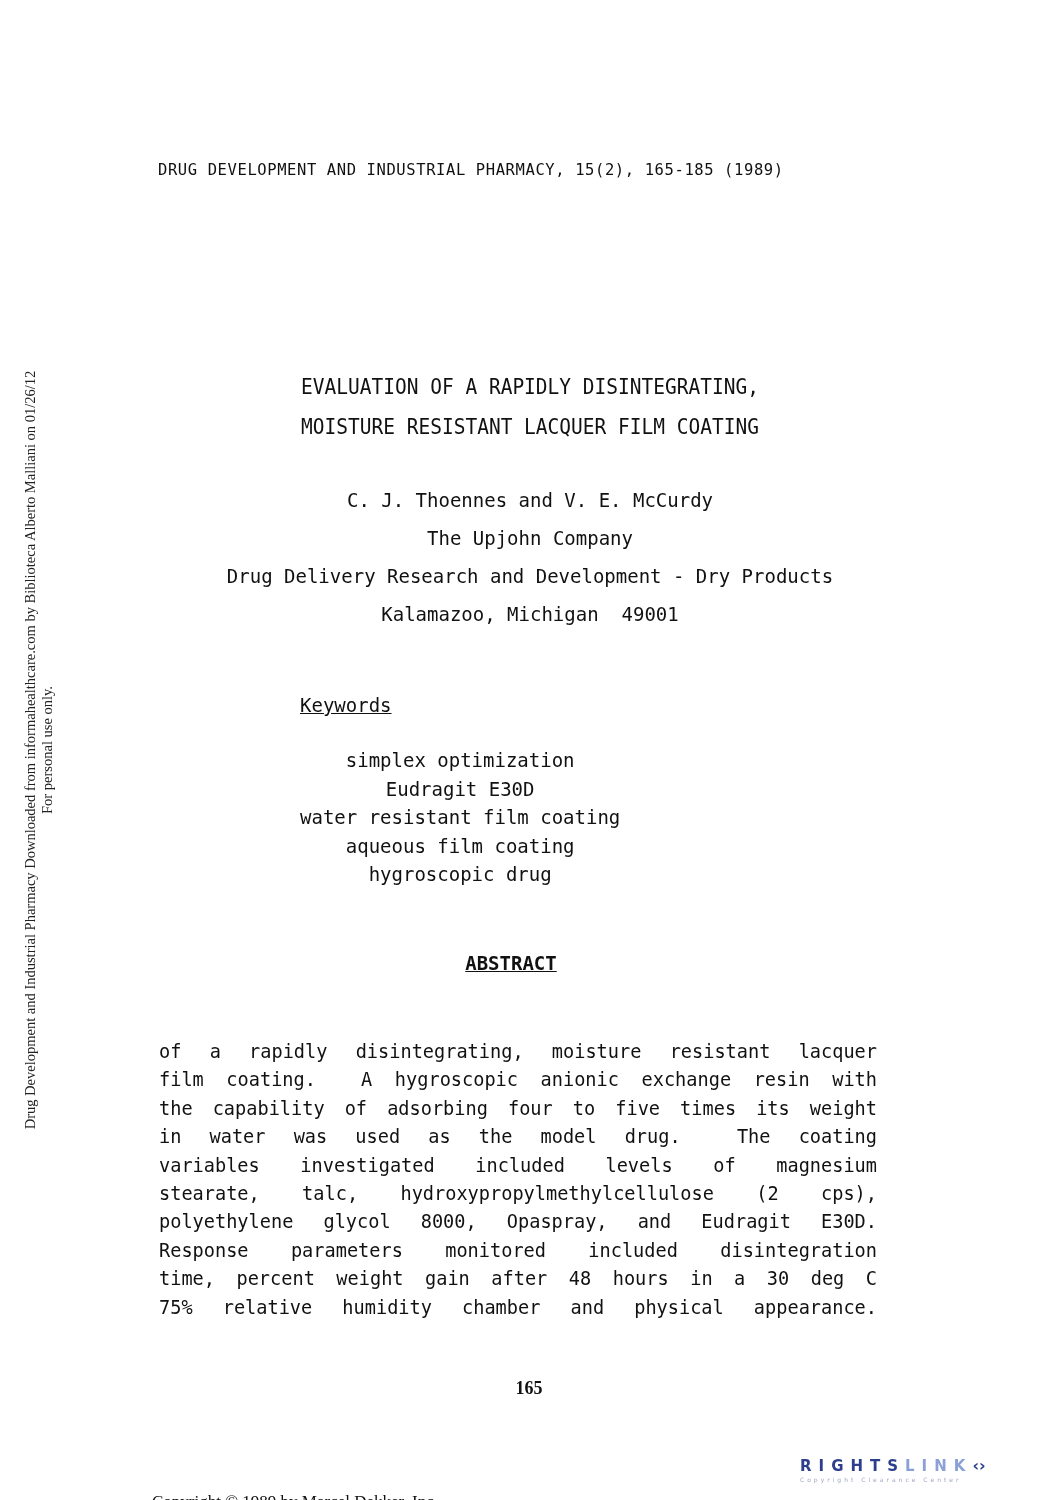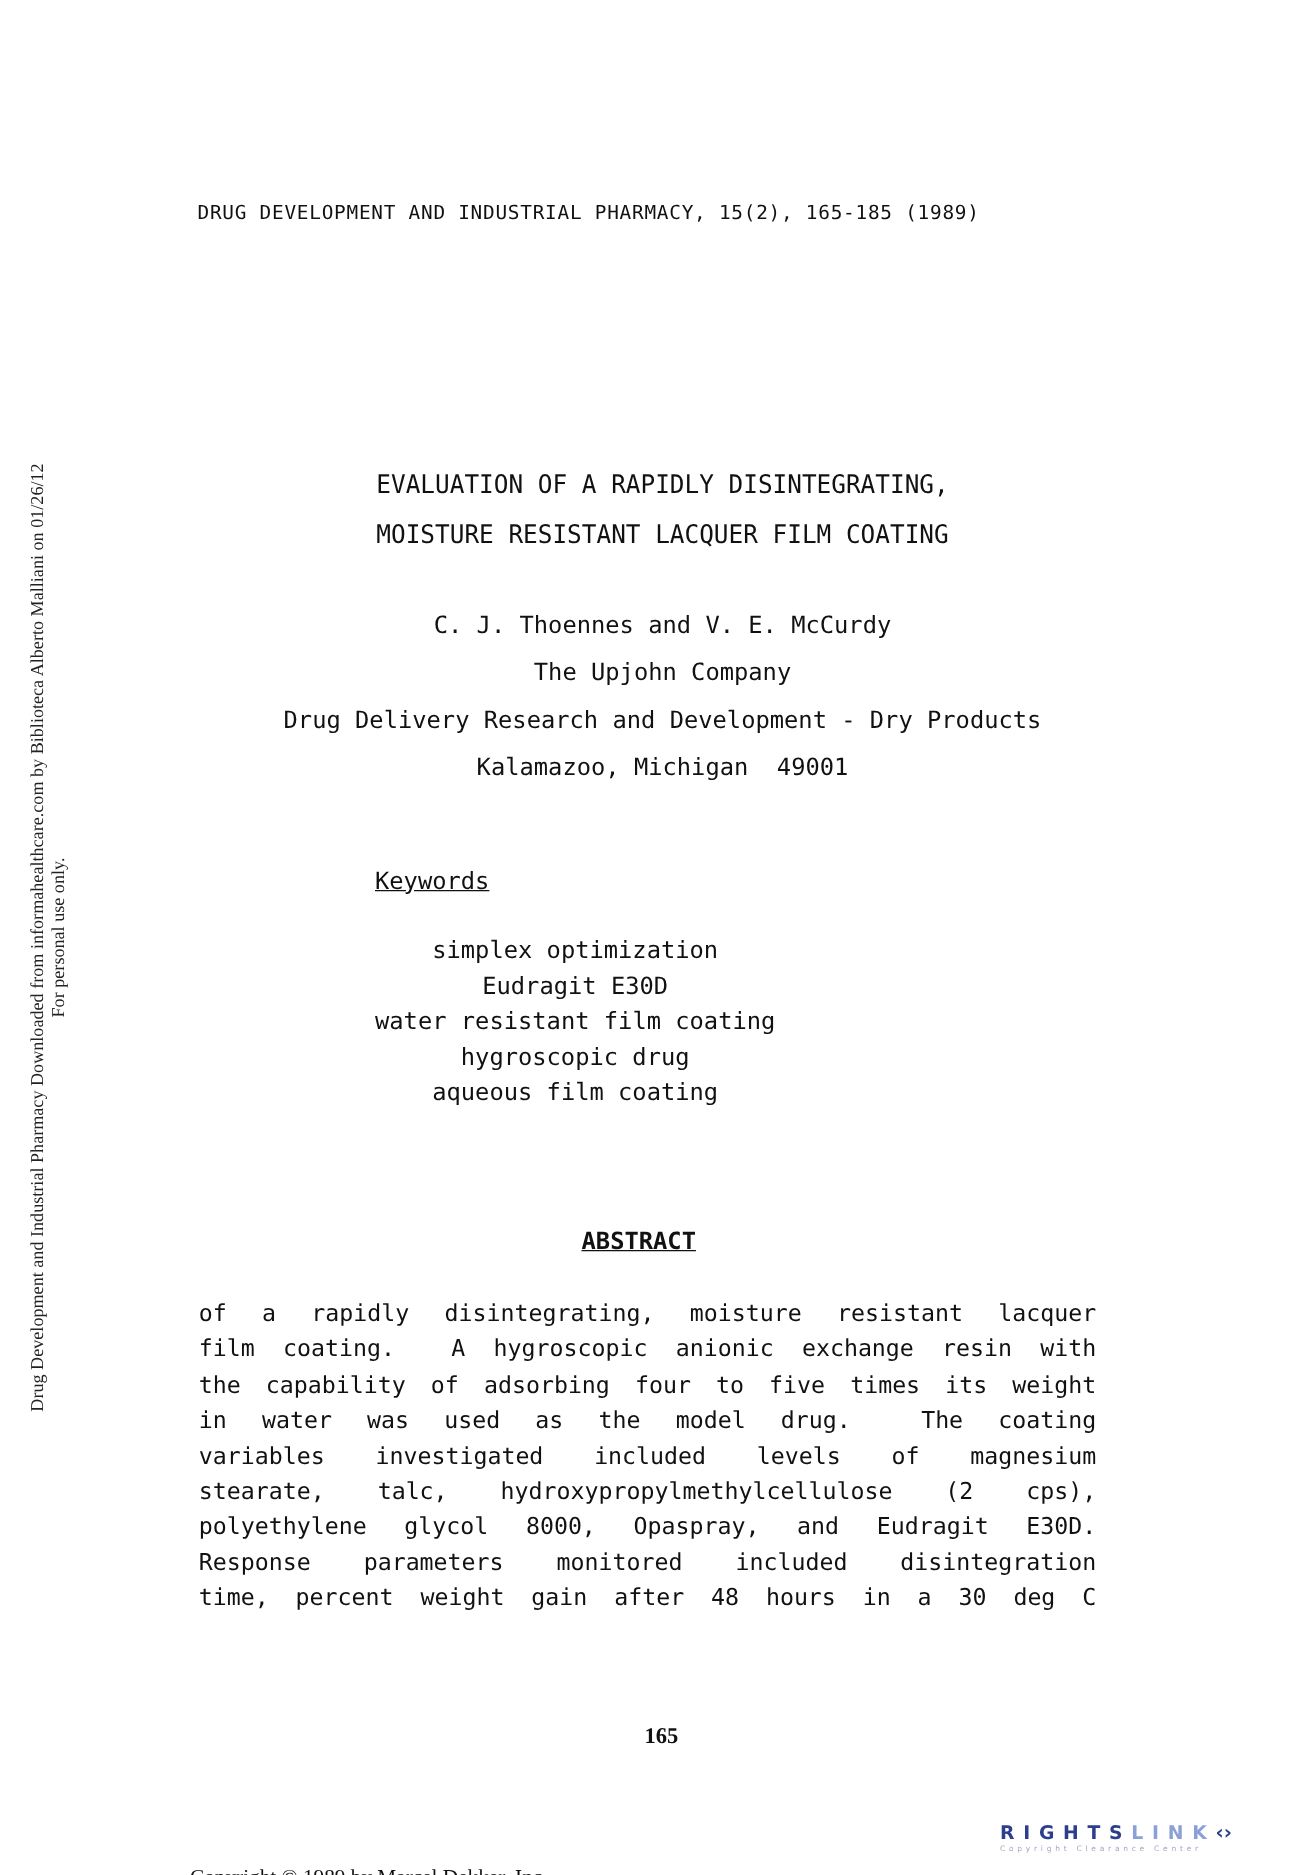--- a/index.html
+++ b/index.html
@@ -36,21 +36,21 @@
 
     .keywords {
       position: absolute; left: 300px; top: 690px;
       font-size: 19px;
     }
     .keywords-heading { text-decoration: underline; line-height: 30px; margin-bottom: 26px; }
     .keywords ul { list-style: none; margin: 0; padding: 0; text-align: center; }
     .keywords li { line-height: 28.5px; white-space: nowrap; }
 
     .abstract-heading {
-      position: absolute; left: 0; width: 1022px; top: 982px;
+      position: absolute; left: 0; width: 1022px; top: 952px;
       text-align: center; font-size: 19px; font-weight: bold;
       text-decoration: underline;
     }
     .abstract-body {
       position: absolute; left: 159px; top: 1038px; width: 718px;
       font-size: 18.6px; line-height: 28.4px;
     }
     .abstract-body .line { display: block; white-space: pre; text-align: justify; text-align-last: justify; height: 28.4px; }
     .abstract-body .line.first { text-indent: 39px; }
 
@@ -99,37 +99,38 @@
   <div style="white-space:pre">Drug Delivery Research and Development - Dry Products</div>
   <div style="white-space:pre">Kalamazoo, Michigan  49001</div>
 </div>
 
 <div class="keywords mono">
   <div class="keywords-heading">Keywords</div>
   <ul>
     <li>simplex optimization</li>
     <li>Eudragit E30D</li>
     <li>water resistant film coating</li>
+    <li>aqueous film coating</li>
     <li>hygroscopic drug</li>
-    <li>aqueous film coating</li>
   </ul>
 </div>
 
 <div class="abstract-heading mono">ABSTRACT</div>
 
 <div class="abstract-body mono">
   <span class="line">of a rapidly disintegrating, moisture resistant lacquer</span>
   <span class="line">film coating.  A hygroscopic anionic exchange resin with</span>
   <span class="line">the capability of adsorbing four to five times its weight</span>
   <span class="line">in water was used as the model drug.  The coating</span>
   <span class="line">variables investigated included levels of magnesium</span>
   <span class="line">stearate, talc, hydroxypropylmethylcellulose (2 cps),</span>
   <span class="line">polyethylene glycol 8000, Opaspray, and Eudragit E30D.</span>
   <span class="line">Response parameters monitored included disintegration</span>
   <span class="line">time, percent weight gain after 48 hours in a 30 deg C</span>
+  <span class="line">75% relative humidity chamber and physical appearance.</span>
 </div>
 
 <div class="page-number serif">165</div>
 
 <div class="copyright serif">Copyright © 1989 by Marcel Dekker, Inc.</div>
 
 <div class="rightslink">
   <div class="rl-word">
     <span class="rl-rights">RIGHTS</span><span class="rl-link">LINK</span><span class="rl-chevron">‹›</span>
   </div>

